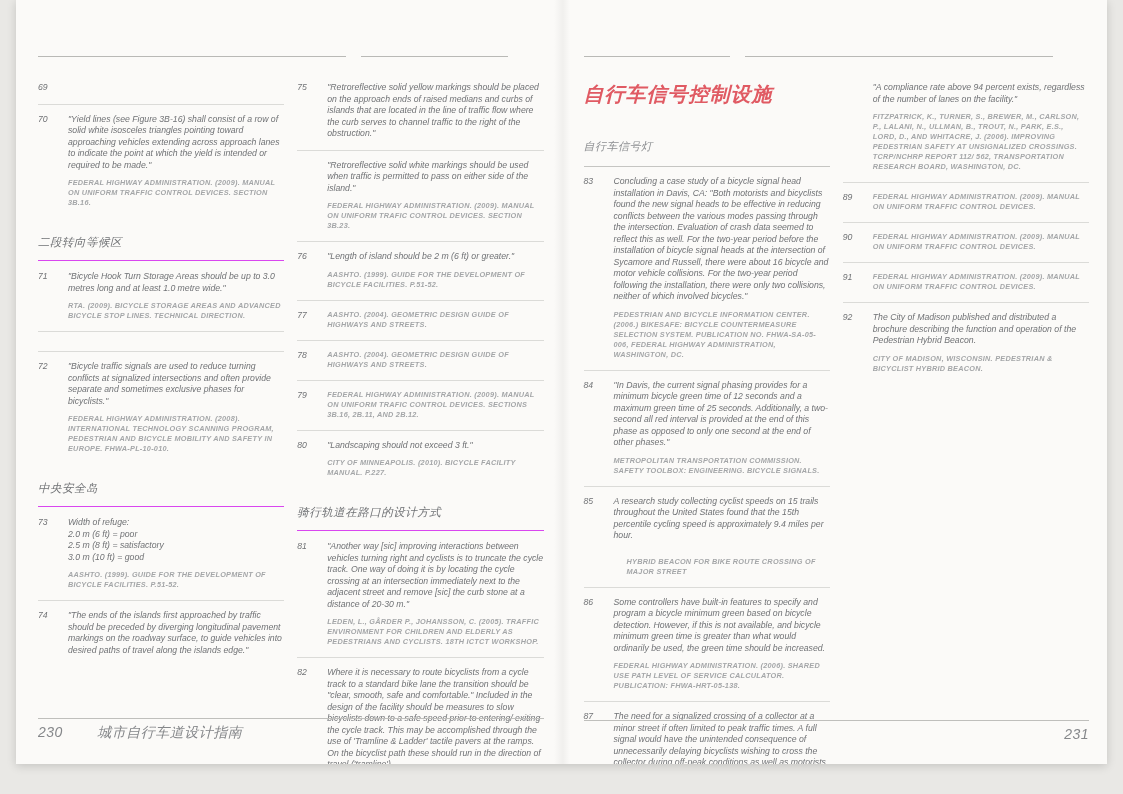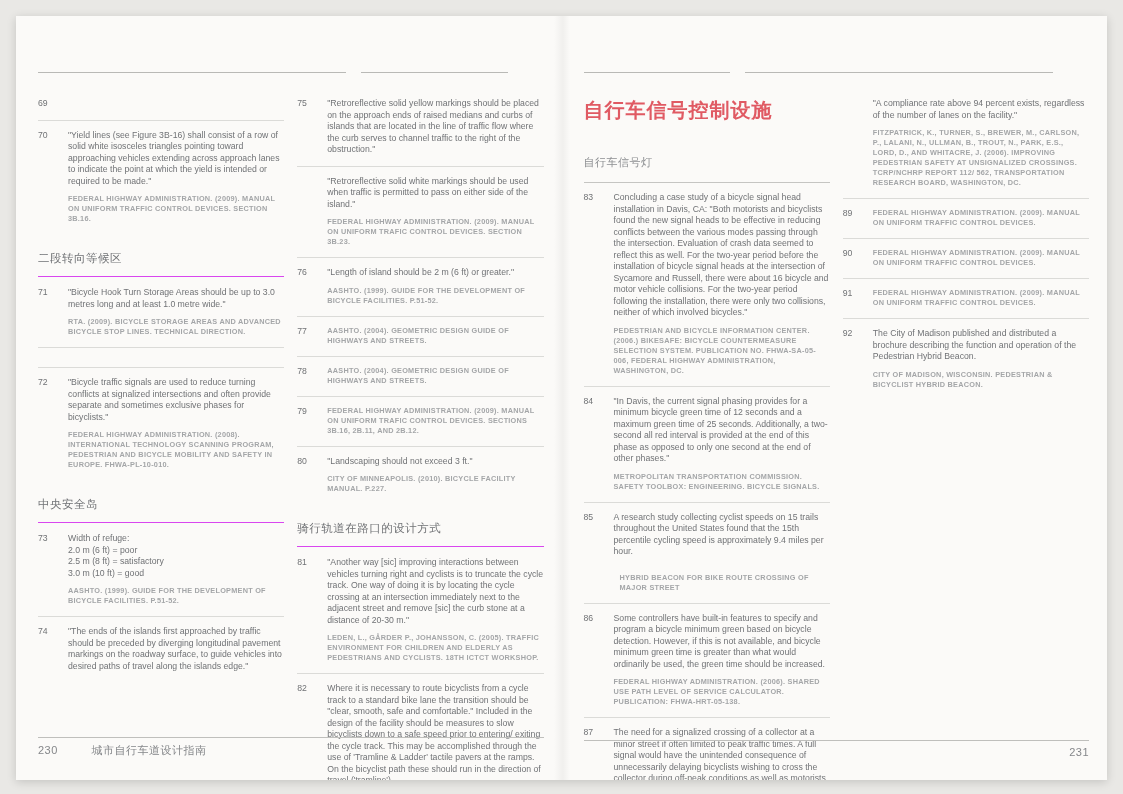--- a/index.html
+++ b/index.html
@@ -5,25 +5,26 @@
   html, body { margin: 0; padding: 0; }
   body {
     width: 1123px; height: 794px;
     background: #e9e8e5;
     overflow: hidden;
     position: relative;
     font-family: "Liberation Sans", "DejaVu Sans", sans-serif;
     -webkit-font-smoothing: antialiased;
   }
   .spread {
-    position: absolute; left: 16px; top: 16px;
+    position: absolute; left: 16px; top: 0;
     width: 1091px; height: 764px;
     background: #fbfaf8;
     box-shadow: 0 2px 9px rgba(0,0,0,0.16);
     display: flex;
+    font-style: italic;
   }
   .spread::after { 
     content: ""; position: absolute; left: 50%; top: 0; bottom: 0; width: 16px;
     margin-left: -8px;
     background: linear-gradient(to right, rgba(0,0,0,0) 0%, rgba(0,0,0,0.045) 55%, rgba(0,0,0,0) 100%);
     pointer-events: none;
   }
   .page {
     width: 50%; box-sizing: border-box;
     position: relative;
@@ -46,42 +47,42 @@
   .ebody { flex: 1; min-width: 0; }
   .etext {
     font-size: 8.7px; line-height: 11.5px; color: #707275;
     white-space: pre-line;
   }
   .esrc {
     font-size: 7.3px; line-height: 10px; letter-spacing: 0.25px;
     color: #a4a6a8; font-weight: bold;
   }
   .etext + .esrc { margin-top: 7px; }
-  .esrc.cap { margin-top: 15px; margin-left: 6px; }
+  .esrc.cap { margin-top: 15px; margin-left: 13px; }
 
   .sep { border-top: 1px solid #dbdbd8; height: 0; }
 
   .sec-heading {
     margin-top: 17px; padding-bottom: 10px; margin-bottom: 1px;
     border-bottom: 1px solid #d946ef;
     font-size: 11.5px; color: #717376; letter-spacing: 0.5px;
   }
   .page-title {
     font-size: 20px; font-weight: bold; letter-spacing: 1px;
     margin: 8px 0 31px 0;
   }
   .page-subtitle {
     font-size: 11px; color: #8d8f92; letter-spacing: 0.5px;
     padding-bottom: 12px; border-bottom: 1px solid #c5c5c2;
   }
 
   .footer {
     position: absolute; left: 22px; right: 18px; bottom: 22px;
     border-top: 1px solid #bfbfbc; padding-top: 5px;
-    font-size: 11px; color: #85878a; letter-spacing: 0.5px;
+    font-size: 14px; color: #85878a; letter-spacing: 0.5px;
   }
   .footer-left .book-title { margin-left: 30px; }
   .footer-right { text-align: right; }
 </style>
 </head>
 <body>
 
 <div class="spread">
 
   <div class="page page-left">

